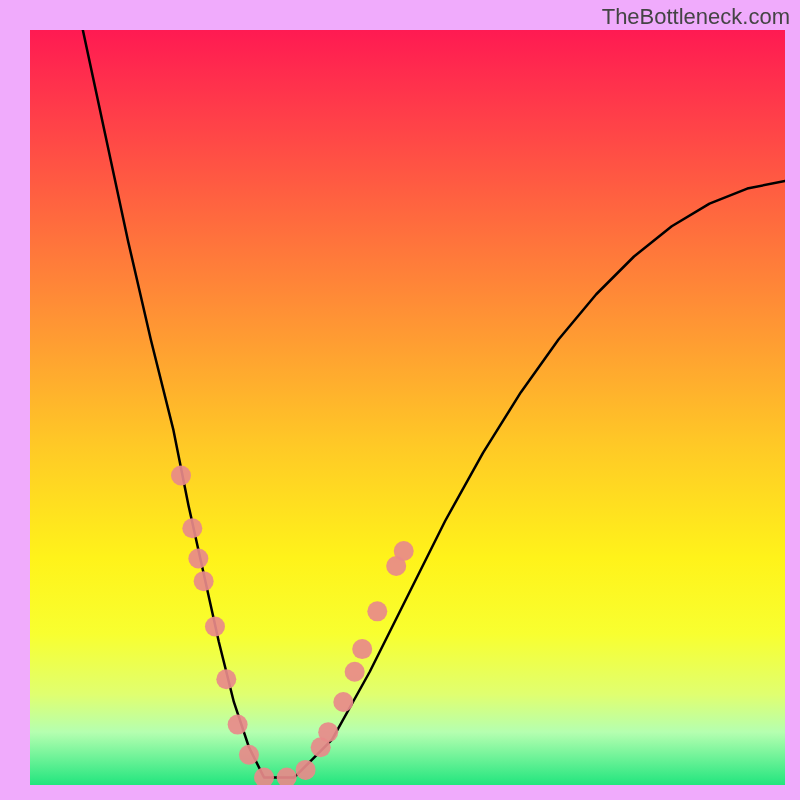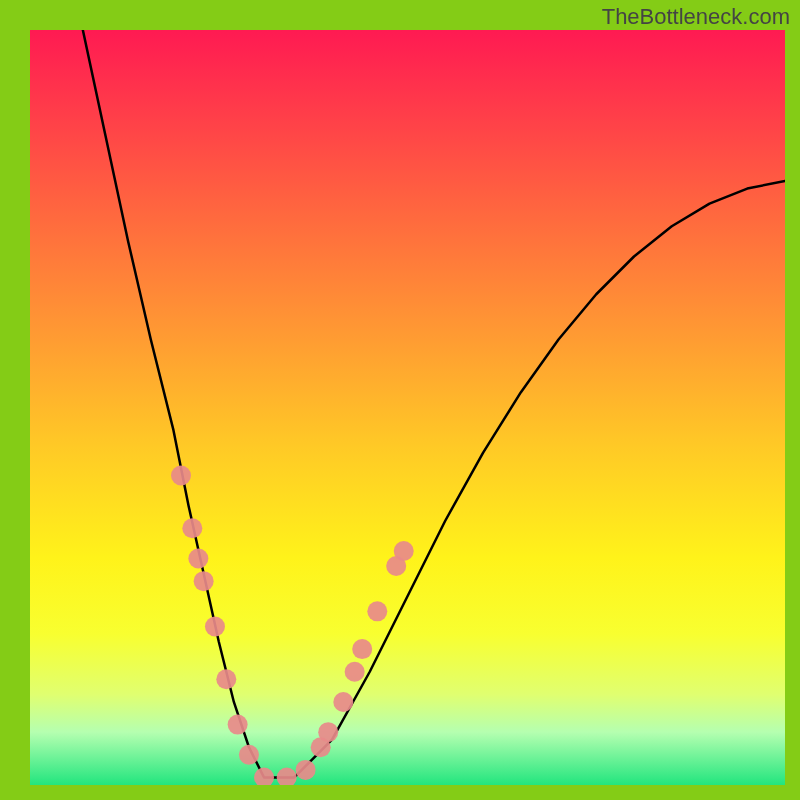--- a/index.html
+++ b/index.html
@@ -1,20 +1,20 @@
 <!DOCTYPE html>
 <html><head>
 <meta charset="utf-8">
 <style>
   * { margin: 0; padding: 0; box-sizing: border-box; }
   html, body { width: 800px; height: 800px; overflow: hidden; background: #000; }
   .outer {
     width: 800px;
     height: 800px;
-    background: #84cc16;
+    background: #f0abfc;
     position: relative;
   }
   .attribution {
     position: absolute;
     top: 4px;
     right: 10px;
     font-family: Arial, sans-serif;
     font-size: 22px;
     font-weight: 500;
     color: #444;

